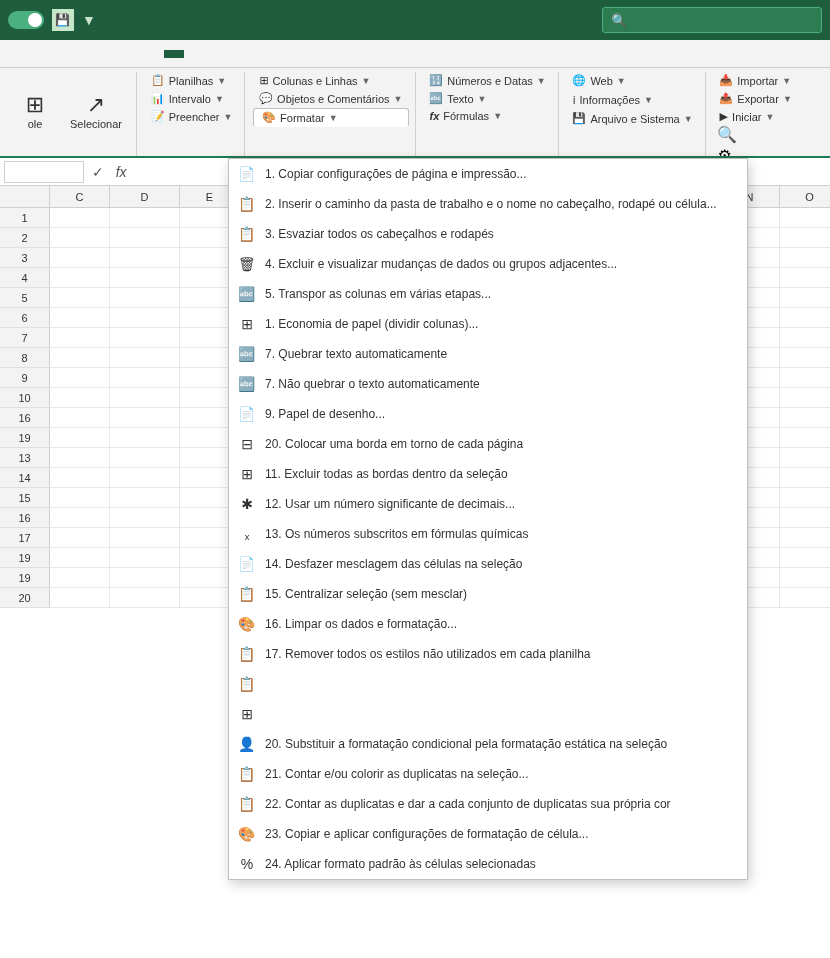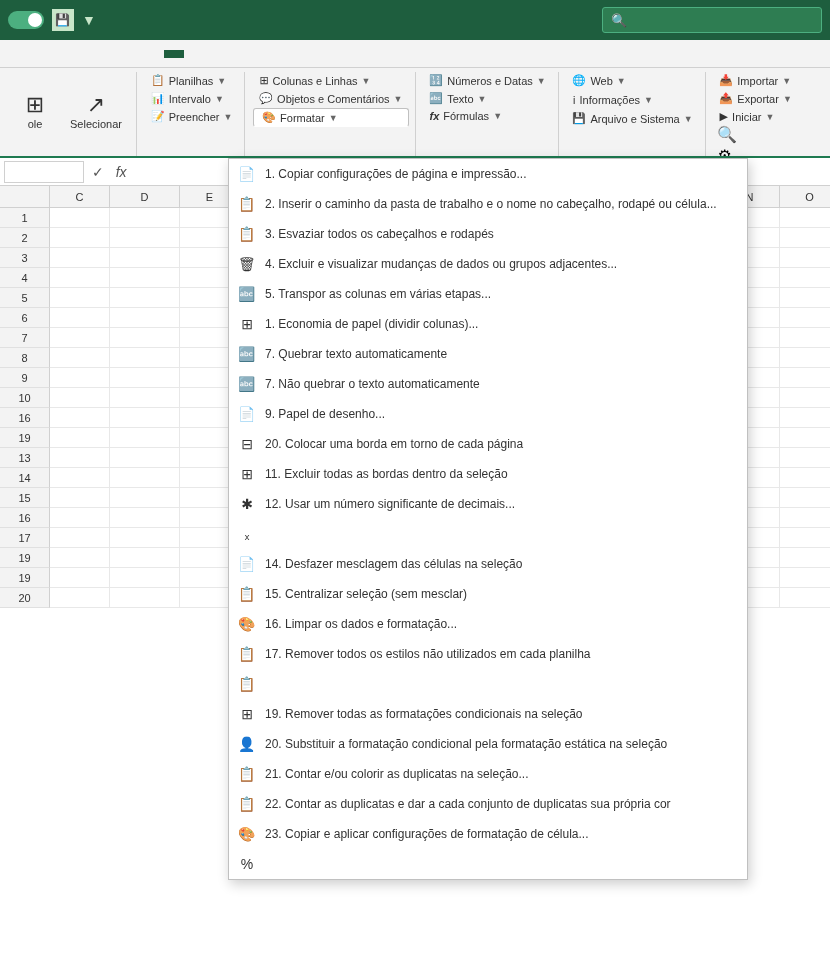--- a/index.html
+++ b/index.html
@@ -454,20 +454,21 @@
         <div class="dropdown-item">
           <div class="dropdown-item-icon">⊞</div>
           <span>11. Excluir todas as bordas dentro da seleção</span>
         </div>
         <div class="dropdown-item">
           <div class="dropdown-item-icon">✱</div>
           <span>12. Usar um número significante de decimais...</span>
         </div>
         <div class="dropdown-item">
           <div class="dropdown-item-icon">ₓ</div>
+          <span>13. Os números subscritos em fórmulas químicas</span>
         </div>
         <div class="dropdown-item">
           <div class="dropdown-item-icon">📄</div>
           <span>14. Desfazer mesclagem das células na seleção</span>
         </div>
         <div class="dropdown-item">
           <div class="dropdown-item-icon">📋</div>
           <span>15. Centralizar seleção (sem mesclar)</span>
         </div>
         <div class="dropdown-item">
@@ -476,40 +477,40 @@
         </div>
         <div class="dropdown-item">
           <div class="dropdown-item-icon">📋</div>
           <span>17. Remover todos os estilos não utilizados em cada planilha</span>
         </div>
         <div class="dropdown-item">
           <div class="dropdown-item-icon">📋</div>
         </div>
         <div class="dropdown-item">
           <div class="dropdown-item-icon">⊞</div>
-          <span>19. Remover todas as formatações condicionais na seleção</span>
         </div>
         <div class="dropdown-item">
           <div class="dropdown-item-icon">👤</div>
           <span>20. Substituir a formatação condicional pela formatação estática na seleção</span>
         </div>
         <div class="dropdown-item">
           <div class="dropdown-item-icon">📋</div>
           <span>21. Contar e/ou colorir as duplicatas na seleção...</span>
         </div>
         <div class="dropdown-item">
           <div class="dropdown-item-icon">📋</div>
           <span>22. Contar as duplicatas e dar a cada conjunto de duplicatas sua própria cor</span>
         </div>
         <div class="dropdown-item">
           <div class="dropdown-item-icon">🎨</div>
           <span>23. Copiar e aplicar configurações de formatação de célula...</span>
         </div>
         <div class="dropdown-item">
           <div class="dropdown-item-icon">%</div>
+          <span>24. Aplicar formato padrão às células selecionadas</span>
         </div>
       </div>
   </div>
 </div>
 
 <div class="formula-bar">
   <div class="formula-bar-name"></div>
   <div class="formula-bar-check">✓</div>
   <div class="formula-bar-fx">fx</div>
   <input class="formula-bar-input" type="text" value="" style="">

